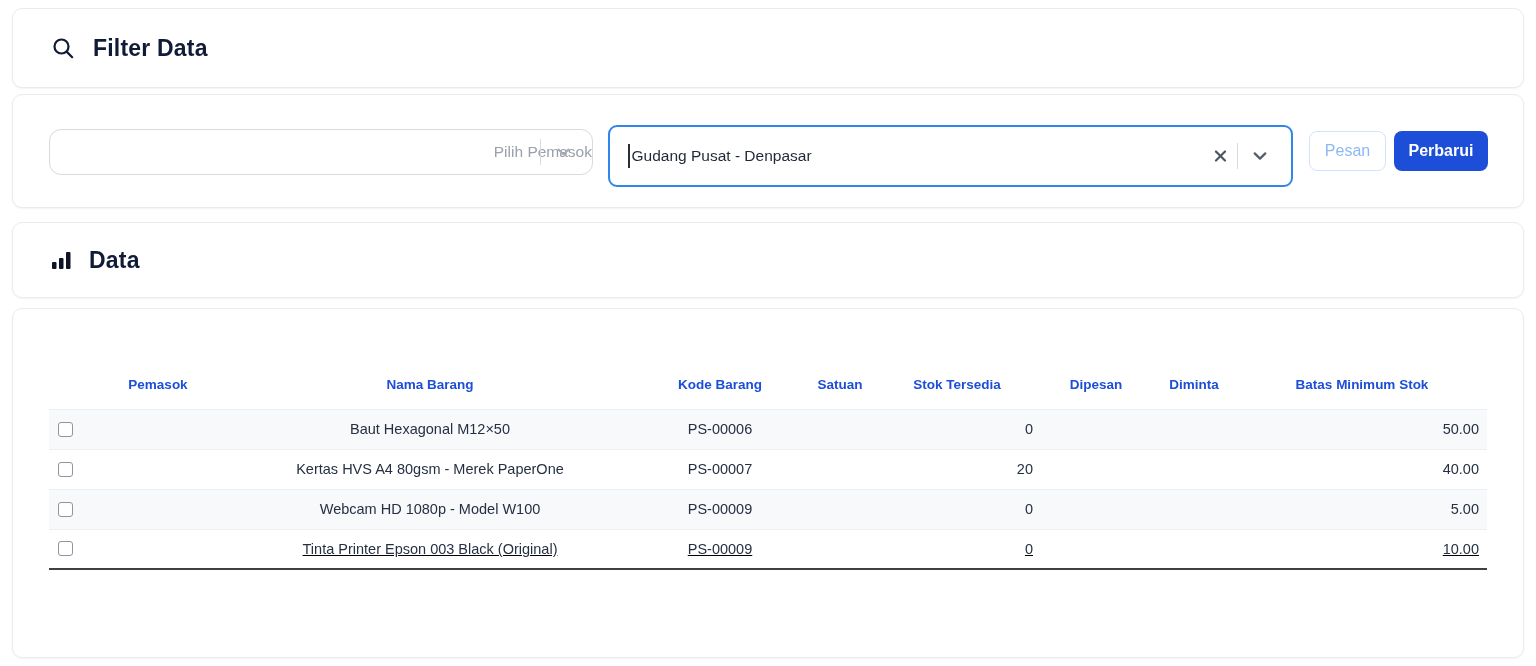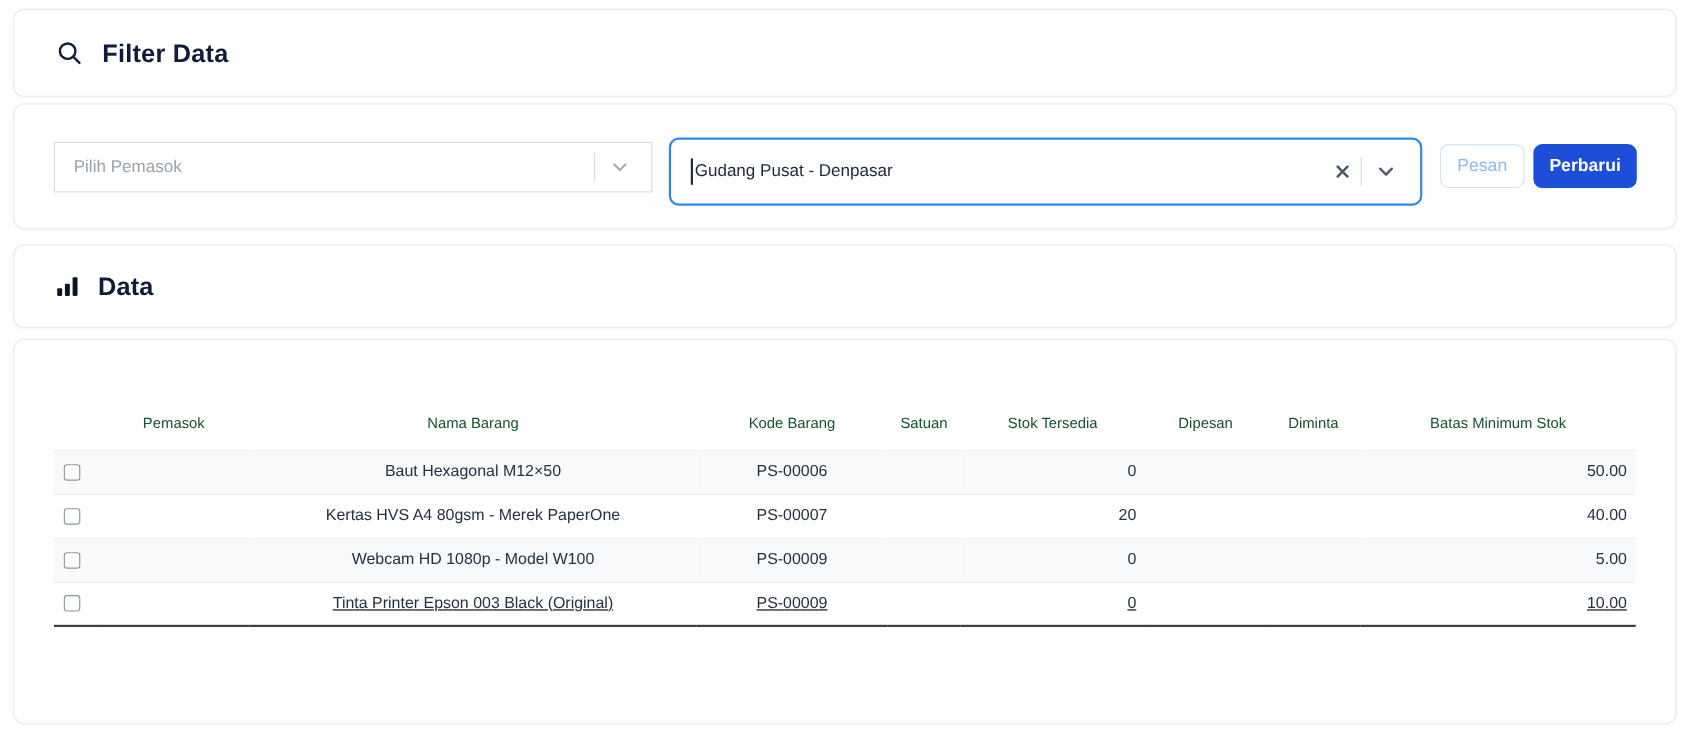--- a/index.html
+++ b/index.html
@@ -9,41 +9,41 @@
   
   .header-card { display:flex; align-items:center; padding-left:38px; }
   #filter-header { top:8px; height:80px;text-align:right; }
   #data-header   { top:222px; height:76px; }
   .section-title { font-size:23px; font-weight:bold; color:#101b38; margin-left:17px; letter-spacing:.2px; }
   .title-icon { display:flex; align-items:center; }
 
   
   #filter-body { top:94px; height:114px; }
   .select-box { position:absolute; display:flex; align-items:center; background:#fff; }
-  #supplier-select { left:36px; top:34px; width:544px; height:46px; border:1px solid #d7dadf; border-radius:0; padding-left:17px; }
+  #supplier-select { left:36px; top:34px; width:544px; height:46px; border:1px solid #d7dadf; border-radius:12px; padding-left:17px;justify-content:flex-end; }
   #supplier-select .placeholder { font-size:15.5px; color:#9aa1ac; }
   #warehouse-select { left:595px; top:30px; width:685px; height:62px; border:2px solid #2f86eb; border-radius:9px; padding-left:18px; }
   #warehouse-select .value { font-size:15.5px; color:#1f2937; }
   .caret { width:1.5px; height:24px; background:#2a2f36; margin-right:2px; }
   .vdivider { position:absolute; width:1px; height:26px; background:#d7dadf; top:50%; transform:translateY(-50%); }
   #supplier-select .vdivider { right:51px; }
   #warehouse-select .vdivider { right:53px; }
   .chev { position:absolute; top:50%; transform:translateY(-50%); display:flex; }
   #supplier-select .chev { right:20px; }
   #warehouse-select .chev { right:22px; }
   .clear-btn { position:absolute; right:62px; top:50%; transform:translateY(-50%); display:flex; cursor:pointer; background:none; border:none; }
 
   .btn { position:absolute; top:36px; height:40px; border-radius:8px; font-size:16px; display:flex; align-items:center; justify-content:center; cursor:pointer; font-family:Liberation Sans, sans-serif; }
   #pesan-btn { left:1296px; width:77px; background:#fff; border:1px solid #d2e3fb; color:#8db9f4; }
   #perbarui-btn { left:1381px; width:94px; background:#1d4ed8; border:none; color:#ffffff; font-weight:bold; }
 
   
   #table-card { top:308px; height:350px; }
   table { position:absolute; left:36px; top:52px; width:1438px; border-collapse:collapse; table-layout:fixed; }
-  thead th { height:48px; vertical-align:middle; text-align:center; font-size:13.5px; font-weight:normal; color:#14532d; }
+  thead th { height:48px; vertical-align:middle; text-align:center; font-size:13.5px; font-weight:bold; color:#1d4ed8; }
   tbody tr { border-top:1px solid #edf0f3; }
   tbody tr:last-child { border-bottom:2px solid #404040;text-decoration:underline; }
   tbody tr:nth-child(odd) { background:#f7f9fb; }
   tbody td { height:40px; vertical-align:middle; text-align:center; font-size:14.5px; color:#263043; }
   td.cb-cell { text-align:left; padding-left:9px; }
   td.right { text-align:right; padding-right:8px; }
   input[type=checkbox] { appearance:none; -webkit-appearance:none; width:15px; height:15px; border:1.5px solid #8e959e; border-radius:3px; background:#fff; cursor:pointer; display:block; }
 </style>
 </head>
 <body>

